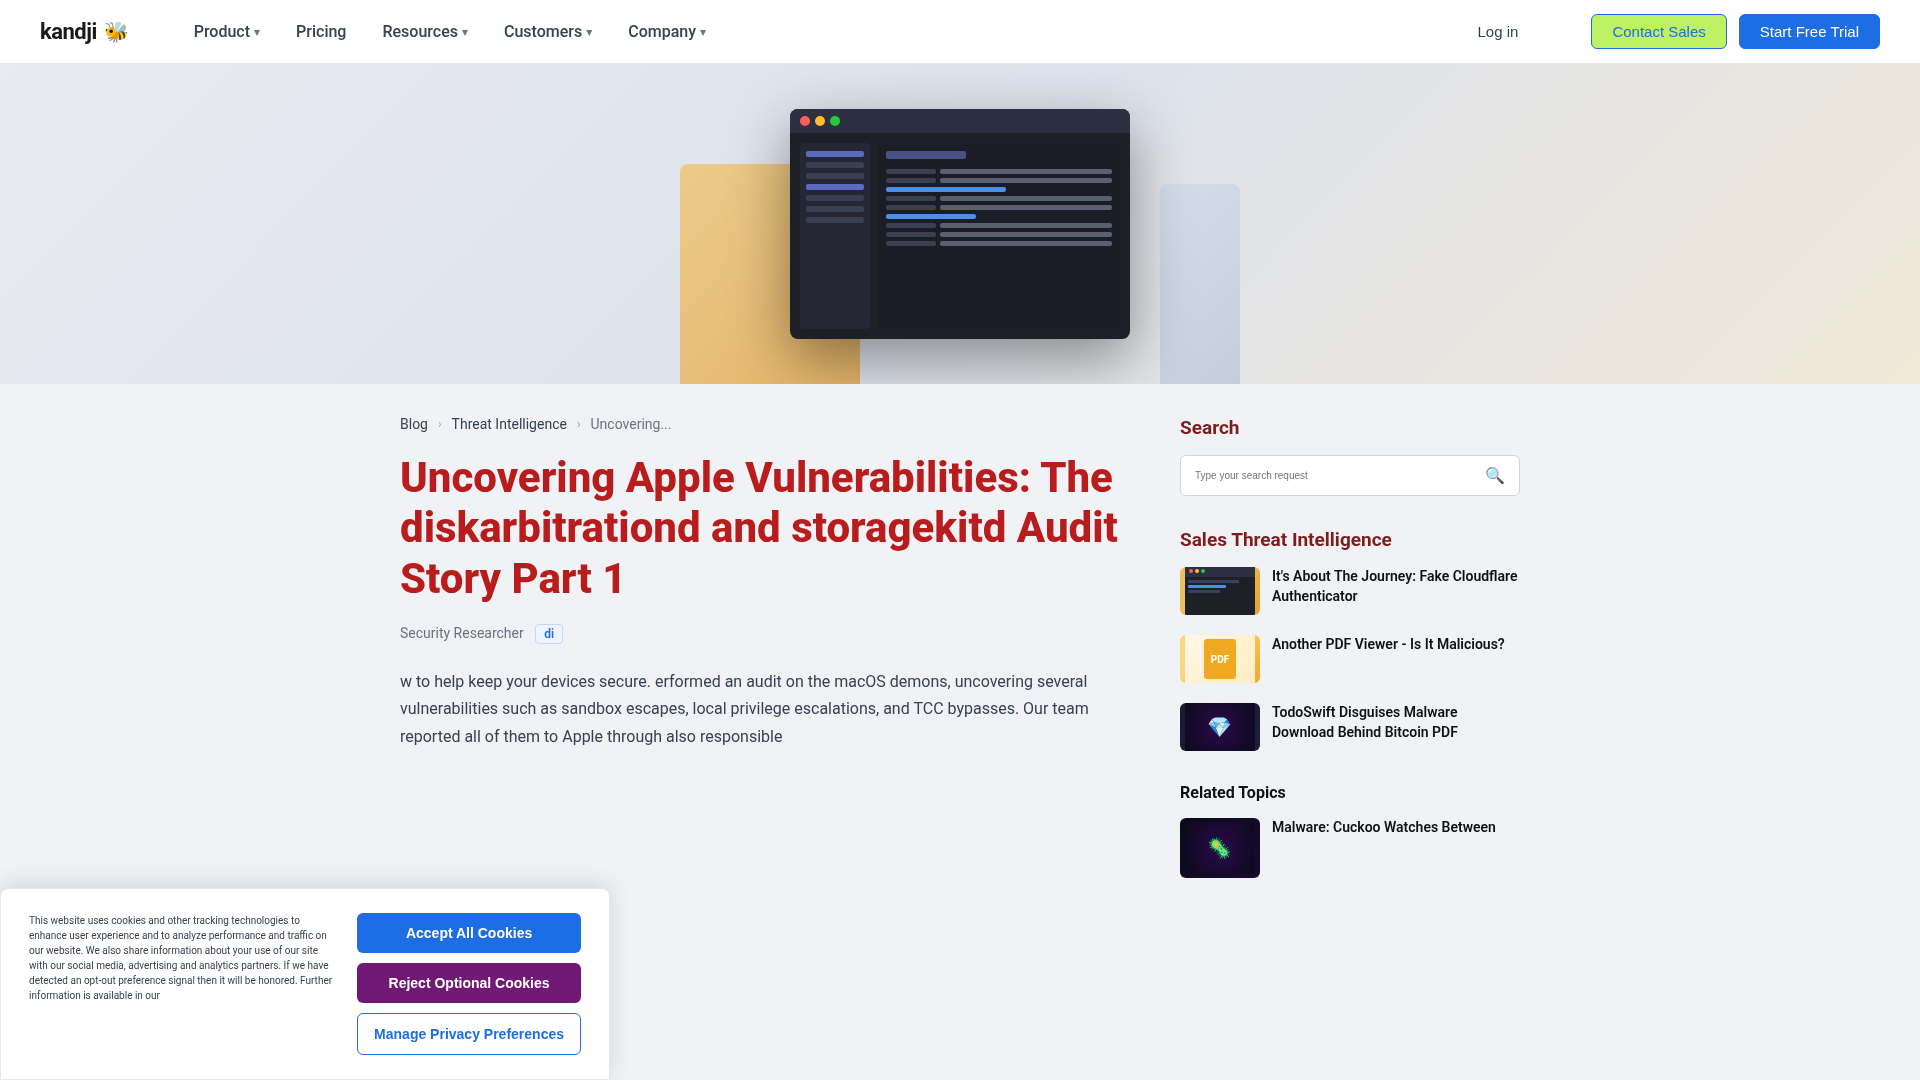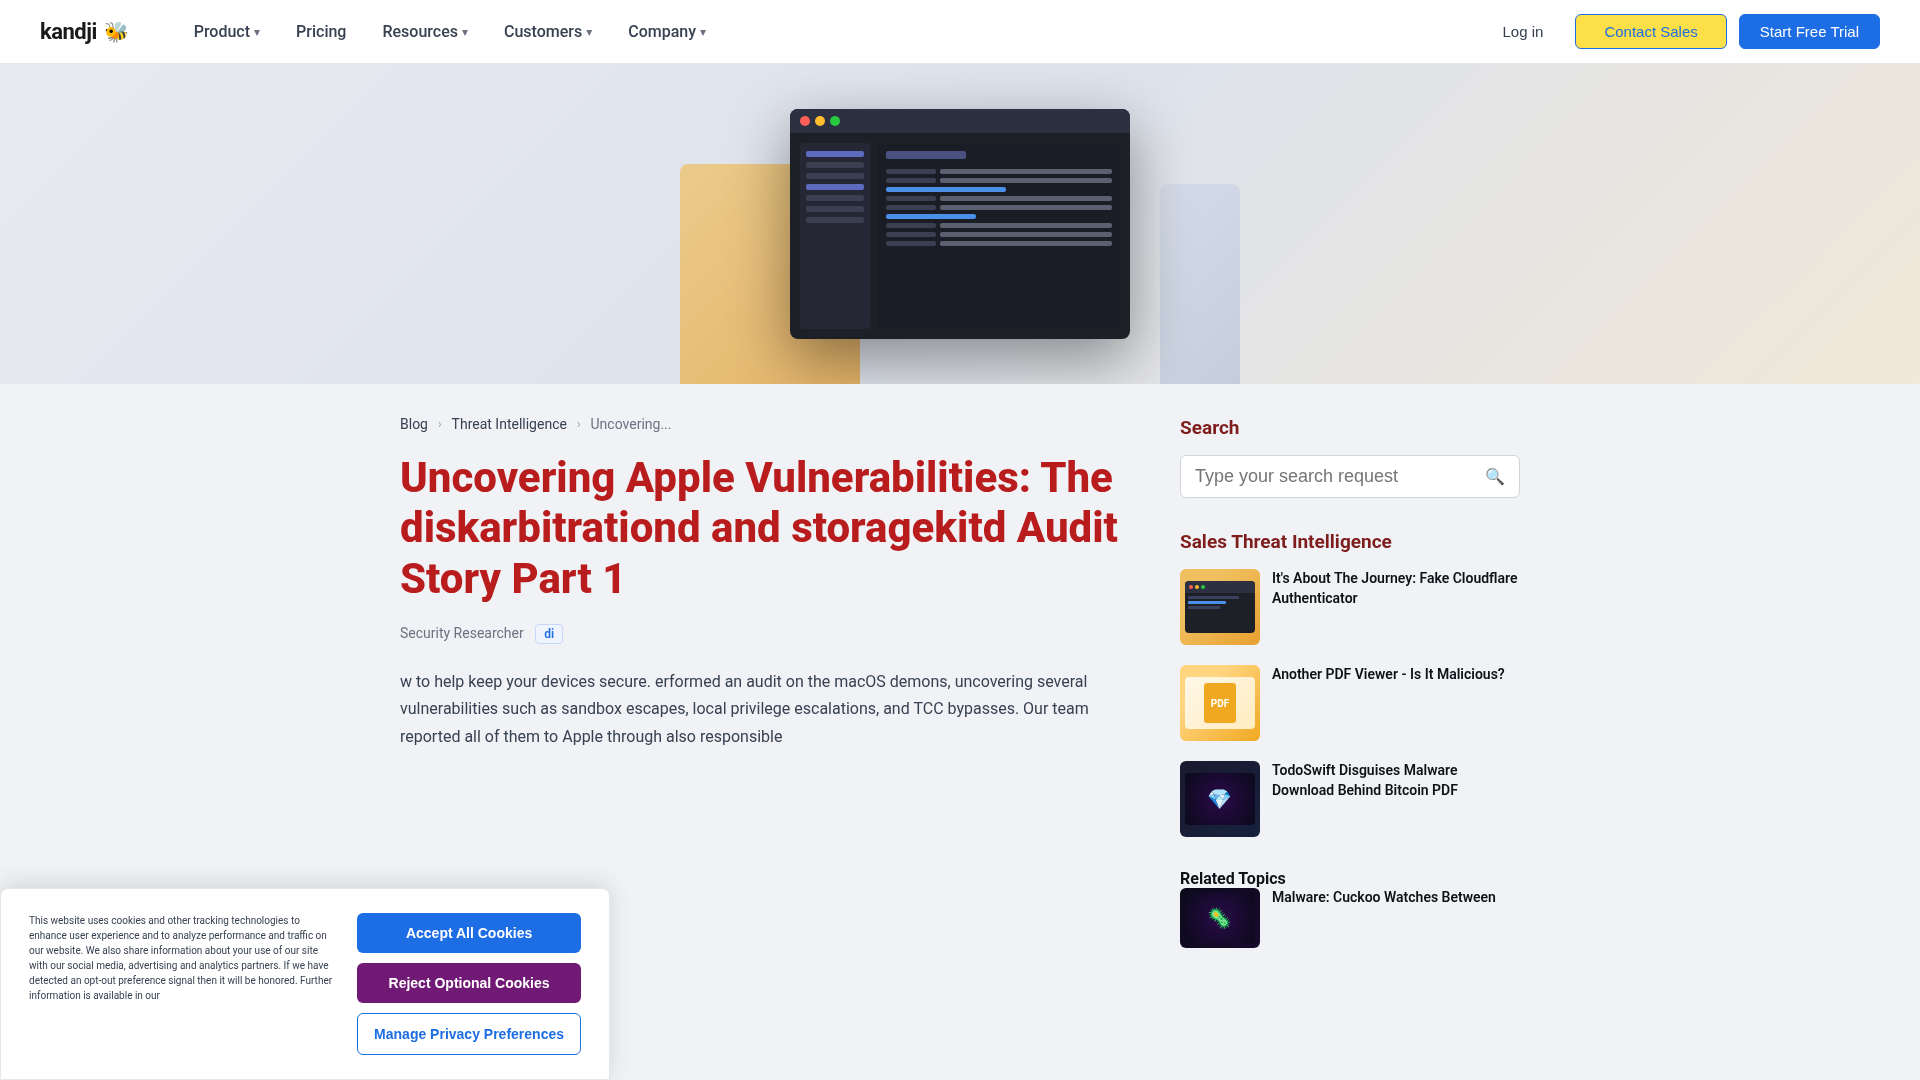--- a/index.html
+++ b/index.html
@@ -59,28 +59,29 @@
     .btn-login {
       padding: 8px 20px;
       font-size: 15px;
       color: #374151;
       background: transparent;
       border: none;
       cursor: pointer;
       font-weight: 500;
     }
     .btn-contact {
-      padding: 8px 28px;
+      padding: 8px 20px;
       font-size: 15px;
       color: #1d6de5;
-      background: #fde047;
+      background: #bef264;
       border: 1.5px solid #1d6de5;
       border-radius: 6px;
       cursor: pointer;
       font-weight: 500;
+      margin-left: 41px;
     }
     .btn-trial {
       padding: 8px 20px;
       font-size: 15px;
       color: #fff;
       background: #1d6de5;
       border: 1.5px solid #1d6de5;
       border-radius: 6px;
       cursor: pointer;
       font-weight: 500;
@@ -270,35 +271,35 @@
       border: 1px solid #d1d5db;
       border-radius: 6px;
       padding: 10px 14px;
       background: #fff;
       gap: 8px;
     }
     .search-input {
       flex: 1;
       border: none;
       outline: none;
-      font-size: 18px;
+      font-size: 10px;
       color: #9ca3af;
       background: transparent;
     }
     .search-icon { color: #9ca3af; font-size: 16px; }
 
     .article-card {
       display: flex;
       gap: 12px;
       margin-bottom: 20px;
       align-items: flex-start;
     }
     .article-thumb {
       width: 80px;
-      height: 76px;
+      height: 48px;
       border-radius: 6px;
       object-fit: cover;
       flex-shrink: 0;
       overflow: hidden;
     }
     .thumb-cloudflare {
       background: linear-gradient(135deg, #f0c060 30%, #e8a030 100%);
       display: flex;
       align-items: center;
       justify-content: center;
@@ -383,20 +384,21 @@
       font-weight: 600;
       cursor: pointer;
       text-align: center;
     }
 
     
     .related-title {
       font-size: 16px;
       font-weight: 700;
       color: #0f1117;
+      margin-bottom: 16px;
     }
     .related-card {
       display: flex;
       gap: 12px;
       align-items: flex-start;
     }
     .related-thumb {
       width: 80px;
       height: 60px;
       border-radius: 6px;

